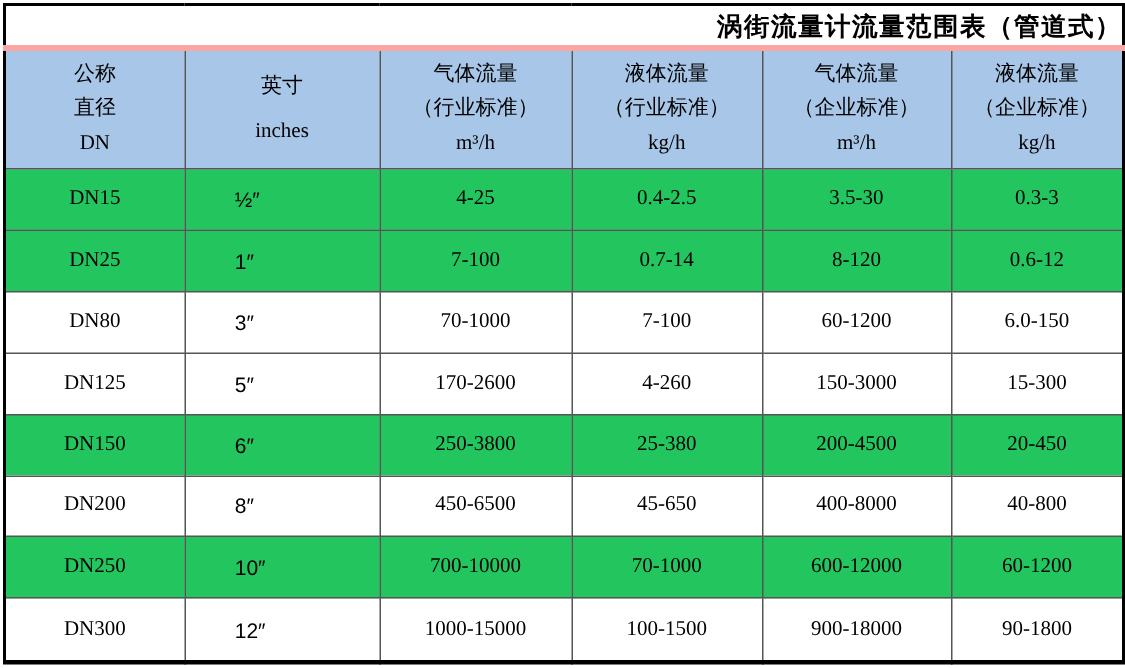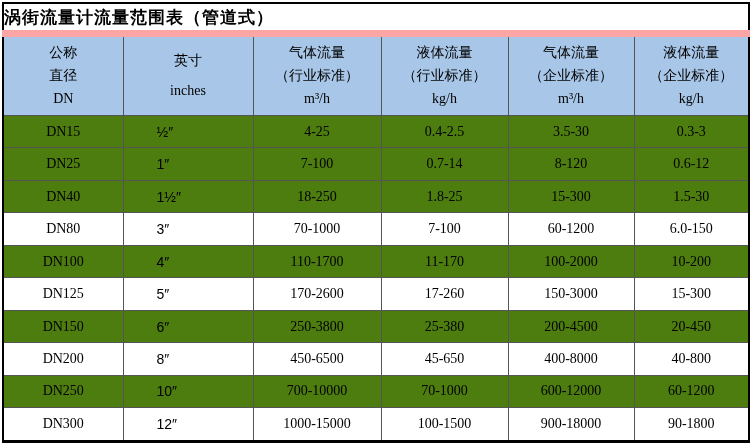--- a/index.html
+++ b/index.html
@@ -22,23 +22,23 @@
     border-collapse: collapse;
     table-layout: fixed;
     width: 746px;
     height: 441px;
     border: 2px solid #000000;
     border-bottom-width: 3px;
   }
   
   tr.title-row td {
     background: #ffffff;
-    border-bottom: 7px solid #fca5a5;
+    border-bottom: 4px solid #fca5a5;
     height: 26px;
-    text-align: left;
+    text-align: right;
     font-size: 17px;
     font-weight: bold;
     letter-spacing: 1px;
     padding: 0;
     margin-left: 38px;
   }
   
   tr.header-row th {
     background: #a8c6e7;
     border: 1px solid #555555;
@@ -59,21 +59,21 @@
   .hstack .latin { font-size: 14px; }
   
   tbody td {
     border: 1px solid #555555;
     height: 24px;
     text-align: center;
     font-size: 14px;
     padding: 0;
     background: #ffffff;
   }
-  tbody tr.alt td { background: #4d7c0f; }
+  tbody tr.alt td { background: #22c55e; }
   tbody td.inches {
     text-align: left;
     padding-left: 33px;
     font-family: "Liberation Sans", "DejaVu Sans", sans-serif;
     font-size: 14px;
   }
 </style>
 </head>
 <body>
 
@@ -145,49 +145,33 @@
           <td>0.3-3</td>
         </tr>
         <tr class="alt">
           <td>DN25</td>
           <td class="inches">1″</td>
           <td>7-100</td>
           <td>0.7-14</td>
           <td>8-120</td>
           <td>0.6-12</td>
         </tr>
-        <tr class="alt">
-          <td>DN40</td>
-          <td class="inches">1½″</td>
-          <td>18-250</td>
-          <td>1.8-25</td>
-          <td>15-300</td>
-          <td>1.5-30</td>
-        </tr>
         <tr>
           <td>DN80</td>
           <td class="inches">3″</td>
           <td>70-1000</td>
           <td>7-100</td>
           <td>60-1200</td>
           <td>6.0-150</td>
         </tr>
-        <tr class="alt">
-          <td>DN100</td>
-          <td class="inches">4″</td>
-          <td>110-1700</td>
-          <td>11-170</td>
-          <td>100-2000</td>
-          <td>10-200</td>
-        </tr>
         <tr>
           <td>DN125</td>
           <td class="inches">5″</td>
           <td>170-2600</td>
-          <td>17-260</td>
+          <td>4-260</td>
           <td>150-3000</td>
           <td>15-300</td>
         </tr>
         <tr class="alt">
           <td>DN150</td>
           <td class="inches">6″</td>
           <td>250-3800</td>
           <td>25-380</td>
           <td>200-4500</td>
           <td>20-450</td>

